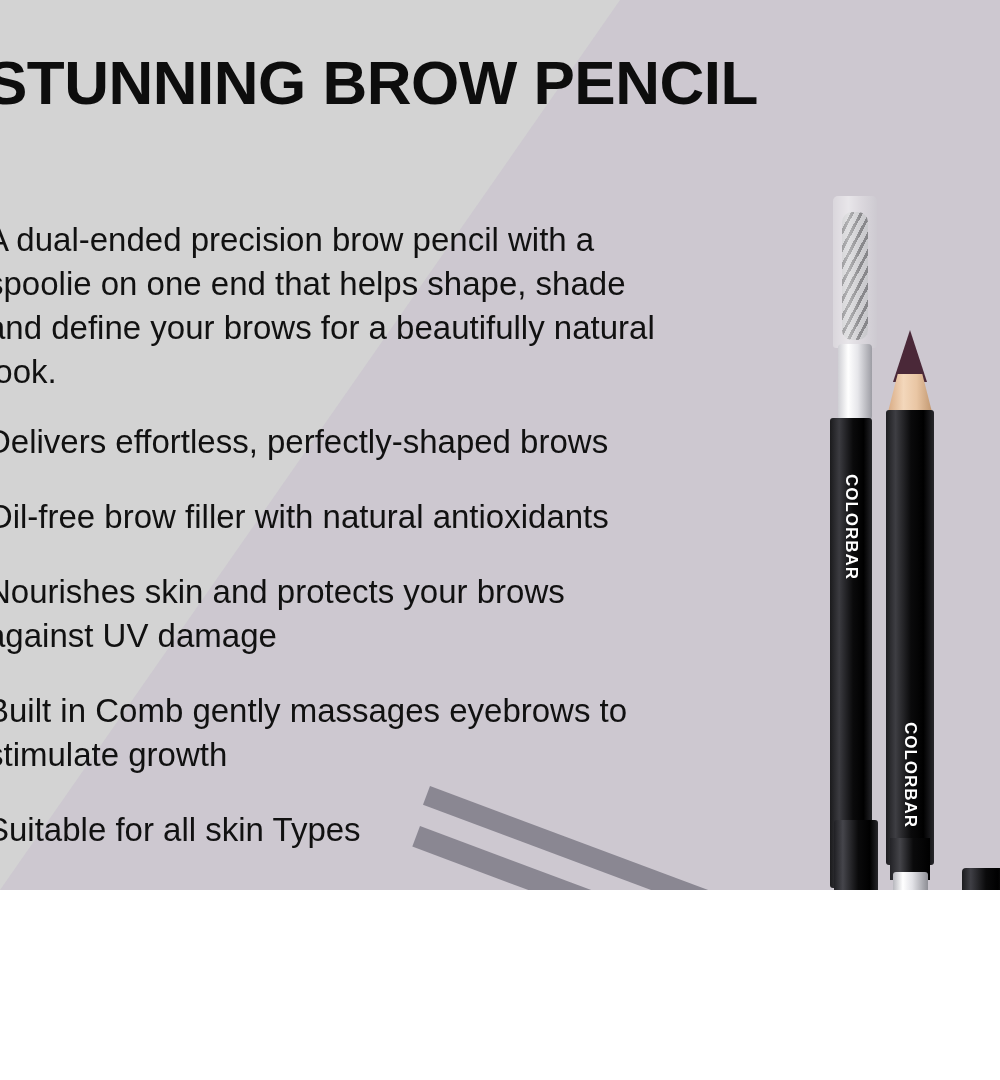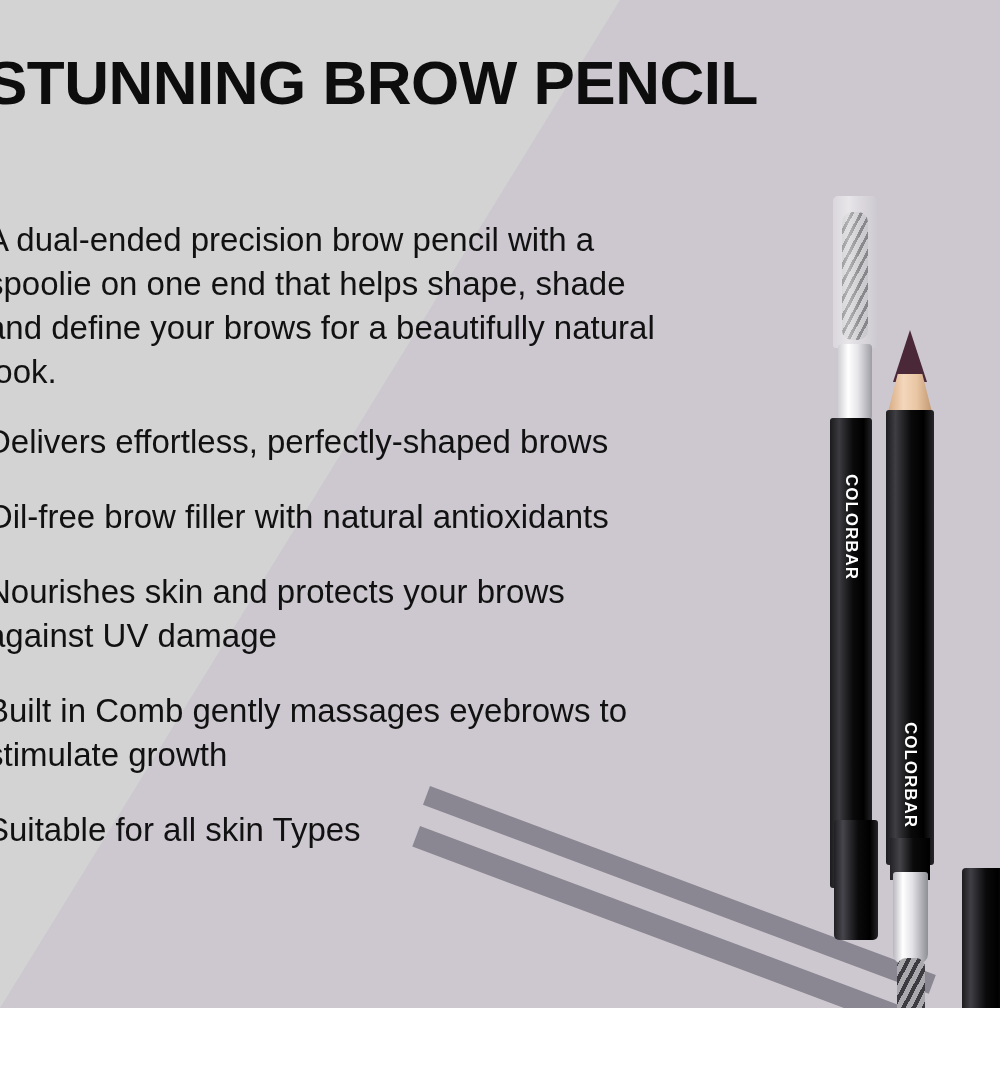--- a/index.html
+++ b/index.html
@@ -3,21 +3,21 @@
 <meta charset="utf-8">
 <style>
   html, body {
     margin: 0;
     padding: 0;
     background: #ffffff;
   }
   #canvas {
     position: relative;
     width: 1000px;
-    height: 1008px;
+    height: 890px;
     overflow: hidden;
     background: #8b5cf6;
     font-family: "Liberation Sans", sans-serif;
   }
 
   
   .bg-base {
     position: absolute;
     inset: 0;
     background: #d3d3d3;

